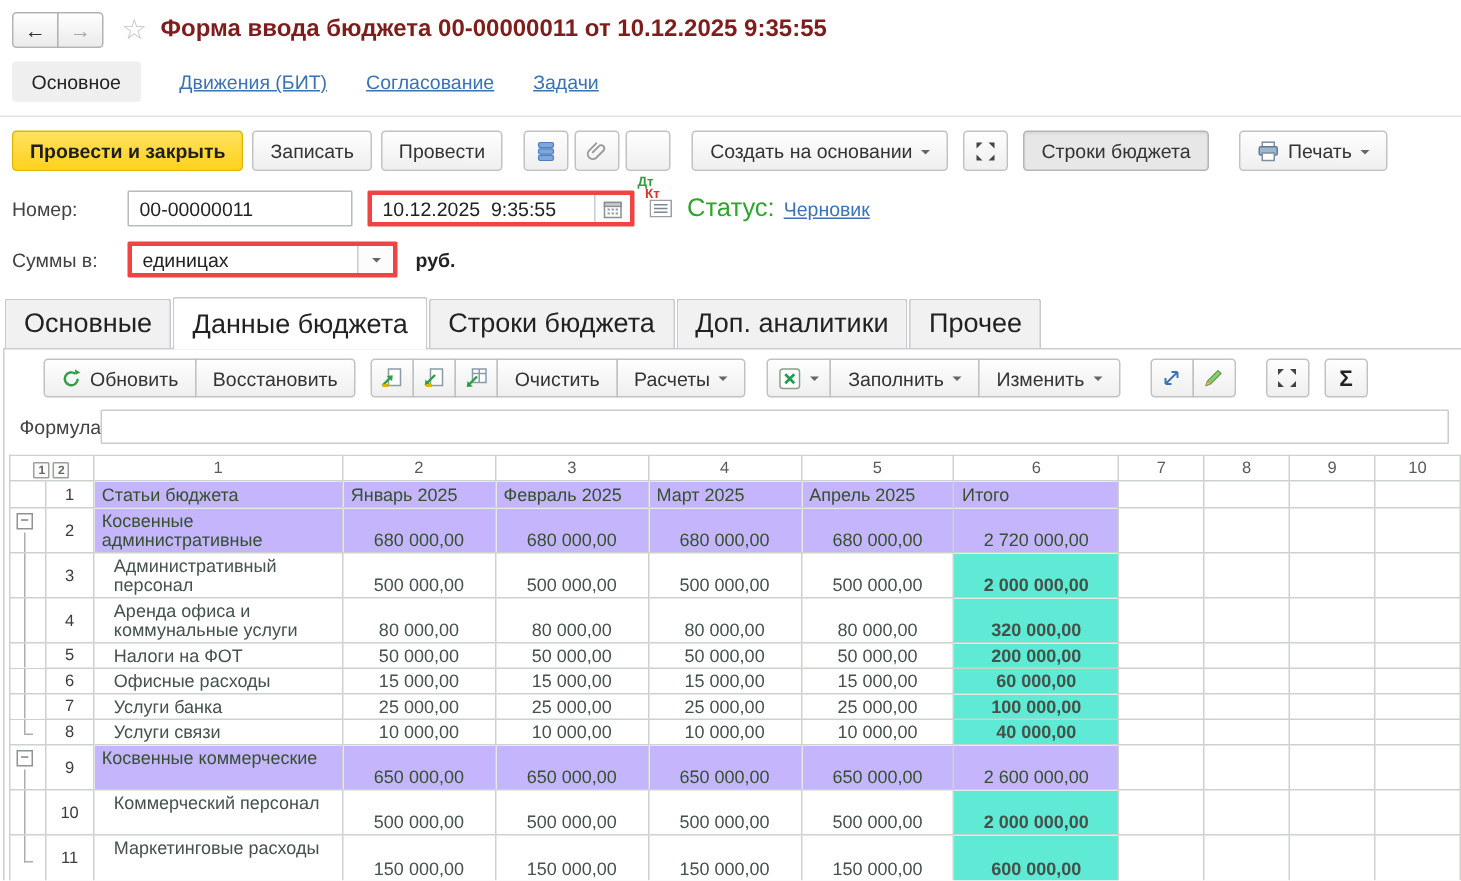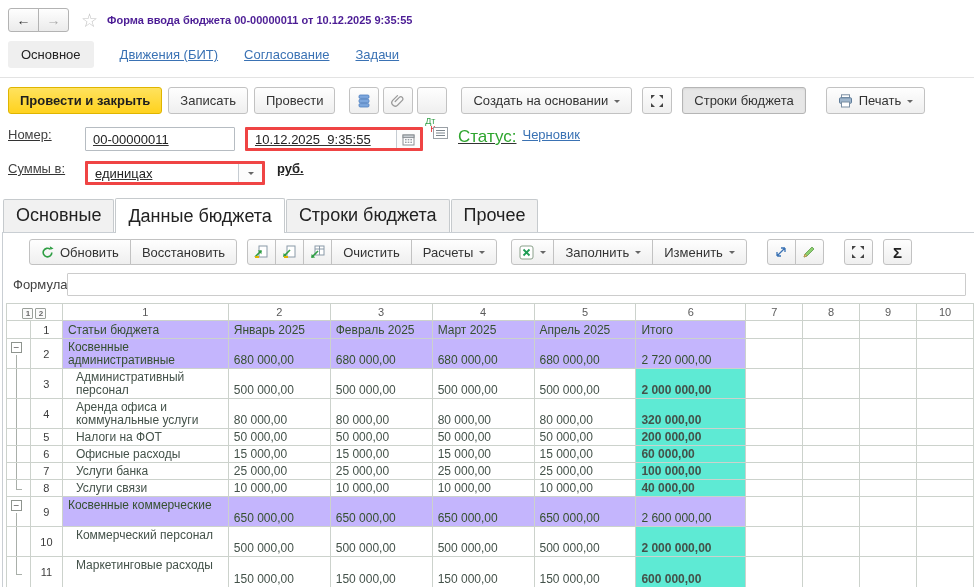--- a/index.html
+++ b/index.html
@@ -8,43 +8,43 @@
   .app { position:relative; width:974px; height:587px; overflow:hidden; background:#fff; }
 
   
   .titlebar { display:flex; align-items:center; padding:8px 10px 0 8px; }
   .navbtns { display:inline-flex; }
   .nb { width:31px; height:24px; border:1px solid #b3b3b3; background:linear-gradient(#fefefe,#ebebeb);
         font-size:14px; cursor:pointer; color:#333; }
   .nb.back { border-radius:3px 0 0 3px; }
   .nb.fwd  { border-radius:0 3px 3px 0; margin-left:-1px; color:#a8a8a8; }
   .star { font-size:19px; color:#c3c3c3; margin:0 9px 0 12px; cursor:pointer; }
-  .title { font-size:11px; font-weight:bold; color:#4c1d95; white-space:nowrap; }
+  .title { font-size:16px; font-weight:bold; color:#7f1d1d; white-space:nowrap; }
 
   
   .navrow { display:flex; align-items:center; gap:26px; margin-top:9px; padding:0 8px 9px 8px; border-bottom:1px solid #e3e3e3; }
   .navrow .current { background:#efefef; border-radius:3px; padding:6px 13px; font-size:13px; color:#222; }
   .navrow a { font-size:13px; color:#3a72b4; text-decoration:underline; cursor:pointer; }
 
   
   .cmdbar { display:flex; align-items:center; padding:9px 8px 10px 8px; }
   .btn { display:inline-flex; align-items:center; justify-content:center; gap:6px; height:27px;
          padding:0 11px; background:linear-gradient(#fefefe,#efefef); border:1px solid #c2c2c2;
          border-radius:3px; font-family:inherit; font-size:13px; color:#333; cursor:pointer; white-space:nowrap; }
   .btn.primary { background:linear-gradient(#ffe25e,#ffd21e); border-color:#dfb500; font-weight:bold; color:#1e1e1e; }
   .btn.icon { width:30px; padding:0; }
   .btn.pressed { background:#e7e7e7; border-color:#b5b5b5; box-shadow:inset 0 1px 2px rgba(0,0,0,.08); }
   .caret { width:0; height:0; border:3.5px solid transparent; border-top-color:#666; margin-top:4px; } .gap10{width:10px;} .gap14{width:14px;} .gap20{width:20px;}
   .mr6{margin-right:6px;text-align:center;} .mr4{margin-right:4px;}
-  .dtkt { font-size:9px; font-weight:normal; line-height:8px; display:block;margin-top:48px; }
+  .dtkt { font-size:9px; font-weight:bold; line-height:8px; display:block;margin-top:48px; }
   .dtkt .dt { display:block; color:#2f9e44; text-align:left; }
   .dtkt .kt { display:block; color:#e03131; margin-left:5px; }
 
   
-  .fieldrow { display:flex; padding:3px 8px 0 8px; margin-bottom:7px;text-decoration:underline; }
+  .fieldrow { display:flex; align-items:center; padding:3px 8px 0 8px; margin-bottom:7px; }
   .flabel { width:77px; font-size:13px; color:#424242; }
   .tinput { height:24px; border:1px solid #b6bcc2; border-radius:1px; font-family:inherit; font-size:13px;
             padding:0 7px; color:#222; }
   .inwrap { display:inline-flex; height:24px; border:3px solid #ef4444; border-radius:1px; background:#fff; align-items:stretch; }
   .inwrap input { border:none; outline:none; font-family:inherit; font-size:13px; padding:0 7px; color:#222; width:148px; }
   .inbtn { width:24px; display:flex; align-items:center; justify-content:center; border-left:1px solid #c6ccd2;
            background:#fcfcfc; cursor:pointer; }
   .statuslbl { color:#2ea52e; font-size:17px; margin:0 6px 0 10px; }
   .statuslink { color:#3a72b4; font-size:13px; text-decoration:underline; cursor:pointer; }
   .rub { font-weight:bold; font-size:13px; margin-left:12px; color:#222; }
@@ -89,21 +89,21 @@
   td.gcell { border-top:none; border-bottom:none; border-left:none; position:relative; background:#fff; }
   td.gcell .expander { position:absolute; top:3px; left:4px; width:11px; height:11px; border:1px solid #8e948e;
             background:#fff; color:#555; font-size:10px; line-height:9px; text-align:center; cursor:pointer; }
   td.gcell.group::after { content:""; position:absolute; left:9px; top:16px; bottom:-1px; border-left:1px solid #a9afa9; }
   td.gcell.line::before { content:""; position:absolute; left:9px; top:-1px; bottom:-1px; border-left:1px solid #a9afa9; }
   td.gcell.end::before  { content:""; position:absolute; left:9px; top:-1px; height:60%; width:5px;
             border-left:1px solid #a9afa9; border-bottom:1px solid #a9afa9; }
   td.cell { padding:1px 5px; vertical-align:bottom; color:#44524a; cursor:cell; }
   td.cell.name { vertical-align:top; padding-top:2px; white-space:normal; line-height:13px; }
   td.cell.indent { padding-left:13px; }
-  td.cell.num { text-align:left; }
+  td.cell.num { text-align:center; }
   td.cell.green { background:#c4b5fd; color:#35502f; }
   td.cell.head { vertical-align:middle; }
   td.cell.tint { background:#5eead4;font-weight:bold; }
   td.dash-right { border-right:1px dashed #6e6e6e; }
   tr.dash-bottom > td:nth-child(n+3) { border-bottom:1px dashed #6e6e6e; }
 </style>
 </head>
 <body>
 
 <div class="app">
@@ -215,20 +215,21 @@
           <span class="caret"></span>
         </span>
     </span>
     <span class="rub">руб.</span>
   </div>
 
   <div class="tabstrip" id="tabstrip">
       <div class="tab">Основные</div>
       <div class="tab active">Данные бюджета</div>
       <div class="tab">Строки бюджета</div>
+      <div class="tab">Доп. аналитики</div>
       <div class="tab">Прочее</div>
     </div>
 
   <div class="panel">
 
     <div class="gridbar">
       <div class="bgroup">
         <button class="tbtn">
           <svg width="13" height="13" viewBox="0 0 13 13">
               <path d="M10.8 6.5a4.3 4.3 0 1 1-1.6-3.3" fill="none" stroke="#2f9e44" stroke-width="1.6"></path>

